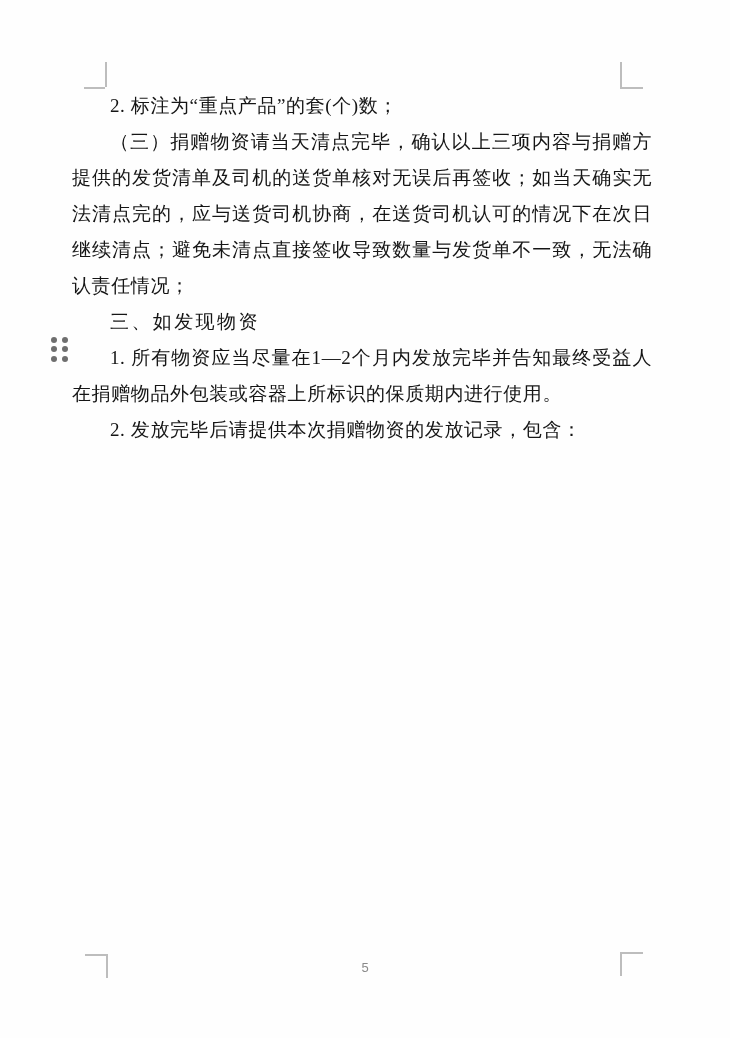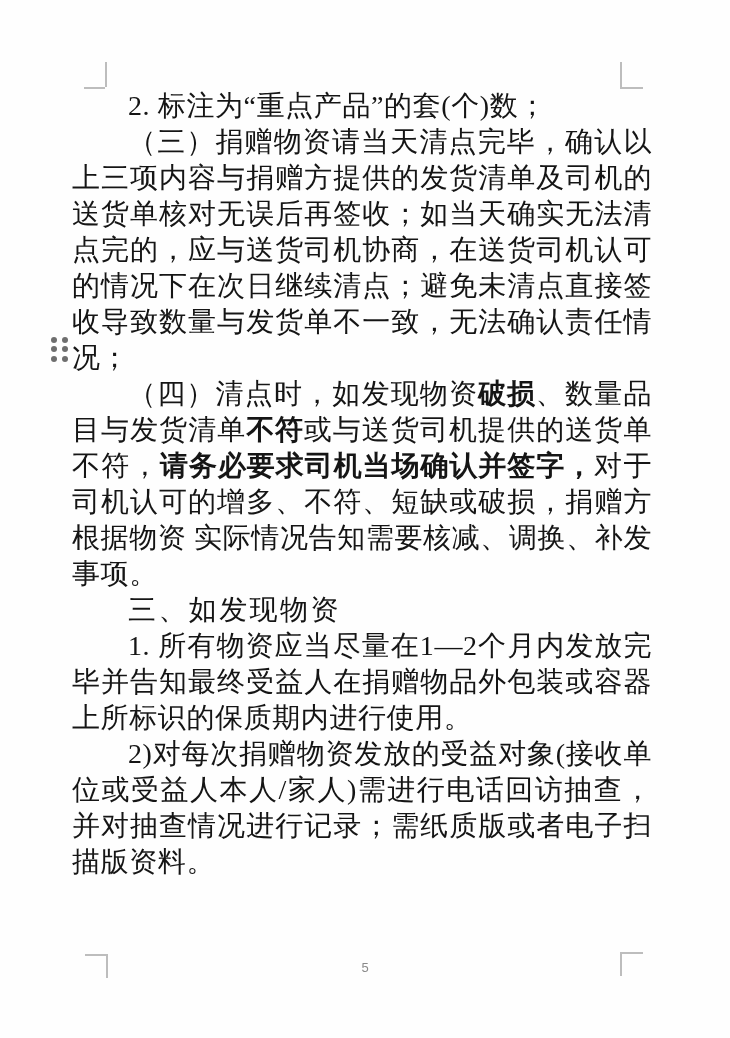--- a/index.html
+++ b/index.html
@@ -80,21 +80,21 @@
 
   
   #doc-body {
     position: absolute;
     left: 72px;
     top: 88px;
     width: 580px;
   }
   .para {
     margin: 0;
-    font-size: 28px;
+    font-size: 19px;
     line-height: 36px;
     letter-spacing: 0.6px;
     text-align: justify;
     text-justify: inter-ideograph;
     color: #151515;
     white-space: pre-wrap;
   }
   .para.indent-2 { text-indent: 2em; }
   .para b, .para .bold {
     font-weight: bold;
@@ -145,21 +145,20 @@
     <span></span>
     <span></span>
     <span></span>
     <span></span>
     <span></span>
   </div>
 
   <div id="doc-body">
       <p class="para indent-2"><span>2. 标注为“重点产品”的套(个)数；</span></p>
       <p class="para indent-2"><span>（三）捐赠物资请当天清点完毕，确认以上三项内容与捐赠方提供的发货清单及司机的送货单核对无误后再签收；如当天确实无法清点完的，应与送货司机协商，在送货司机认可的情况下在次日继续清点；避免未清点直接签收导致数量与发货单不一致，无法确认责任情况；</span></p>
-      <p class="para indent-2"><span>（四）清点时，如发现物资</span><b>破损</b><span>、数量品目与发货清单</span><b>不符</b><span>或与送货司机提供的送货单不符，</span><b>请务必要求司机当场确认并签字，</b><span>对于司机认可的增多、不符、短缺或破损，捐赠方根据物资 实际情况告知需要核减、调换、补发事项。</span></p>
       <p class="para heading"><span>三、如发现物资</span></p>
       <p class="para indent-2"><span>1. 所有物资应当尽量在1—2个月内发放完毕并告知最终受益人在捐赠物品外包装或容器上所标识的保质期内进行使用。</span></p>
-      <p class="para indent-2"><span>2)对每次捐赠物资发放的受益对象(接收单位或受益人本人/家人)需进行电话回访抽查，并对抽查情况进行记录；需纸质版或者电子扫描版资料。</span></p>
+      <p class="para indent-2"><span>2. 发放完毕后请提供本次捐赠物资的发放记录，包含：</span></p>
     </div>
 
   <div id="page-number">5</div>
 
 </div>
 
 </body></html>

